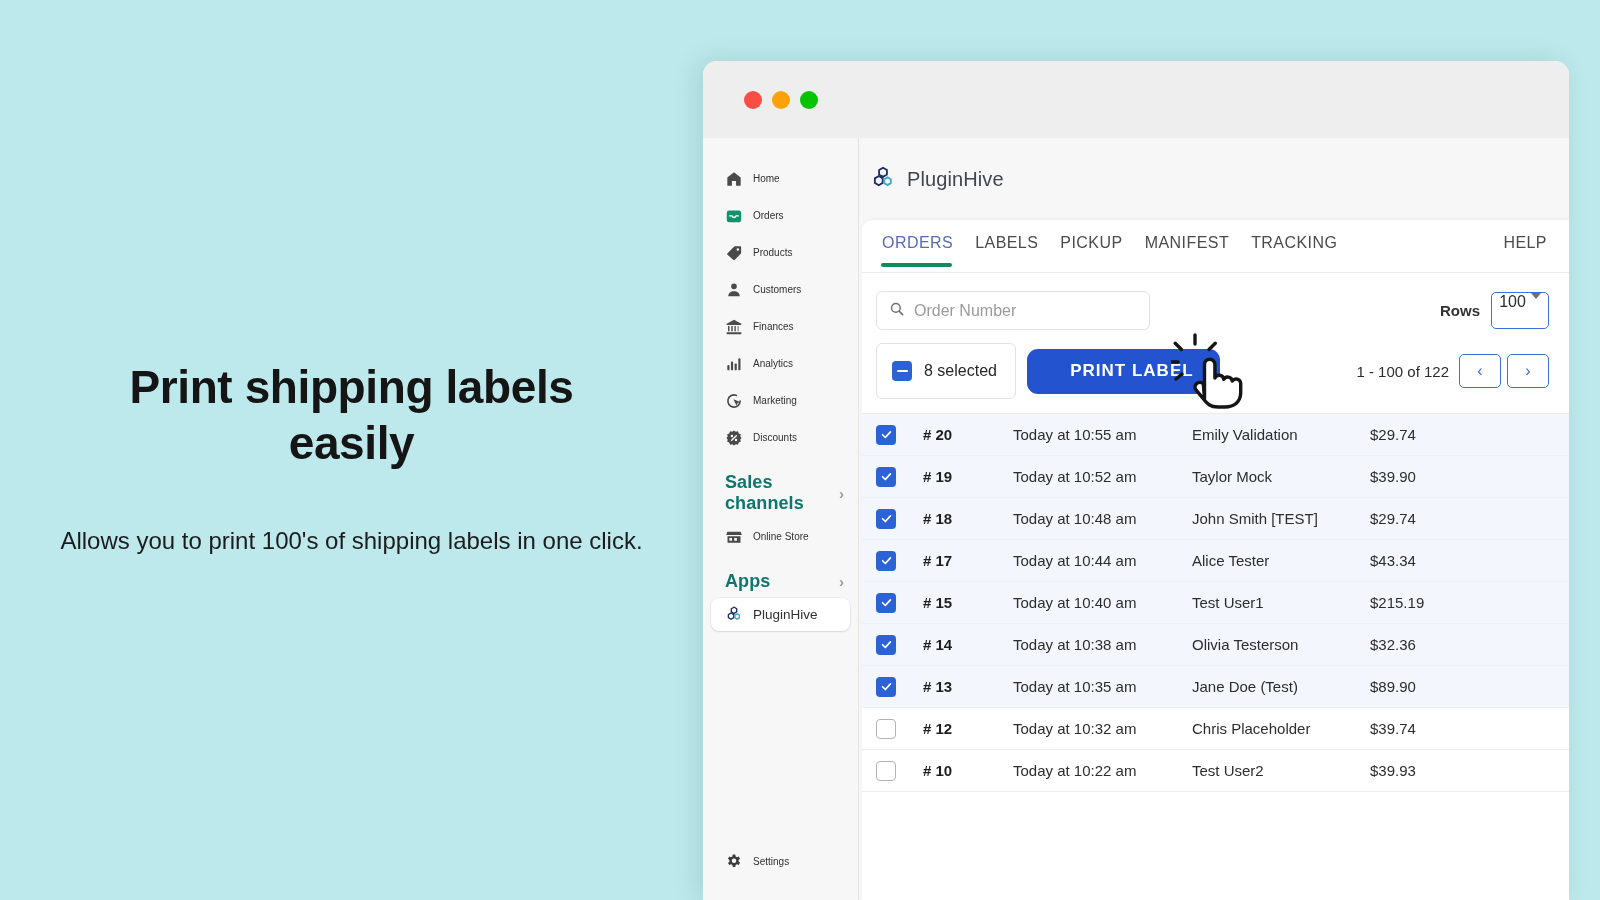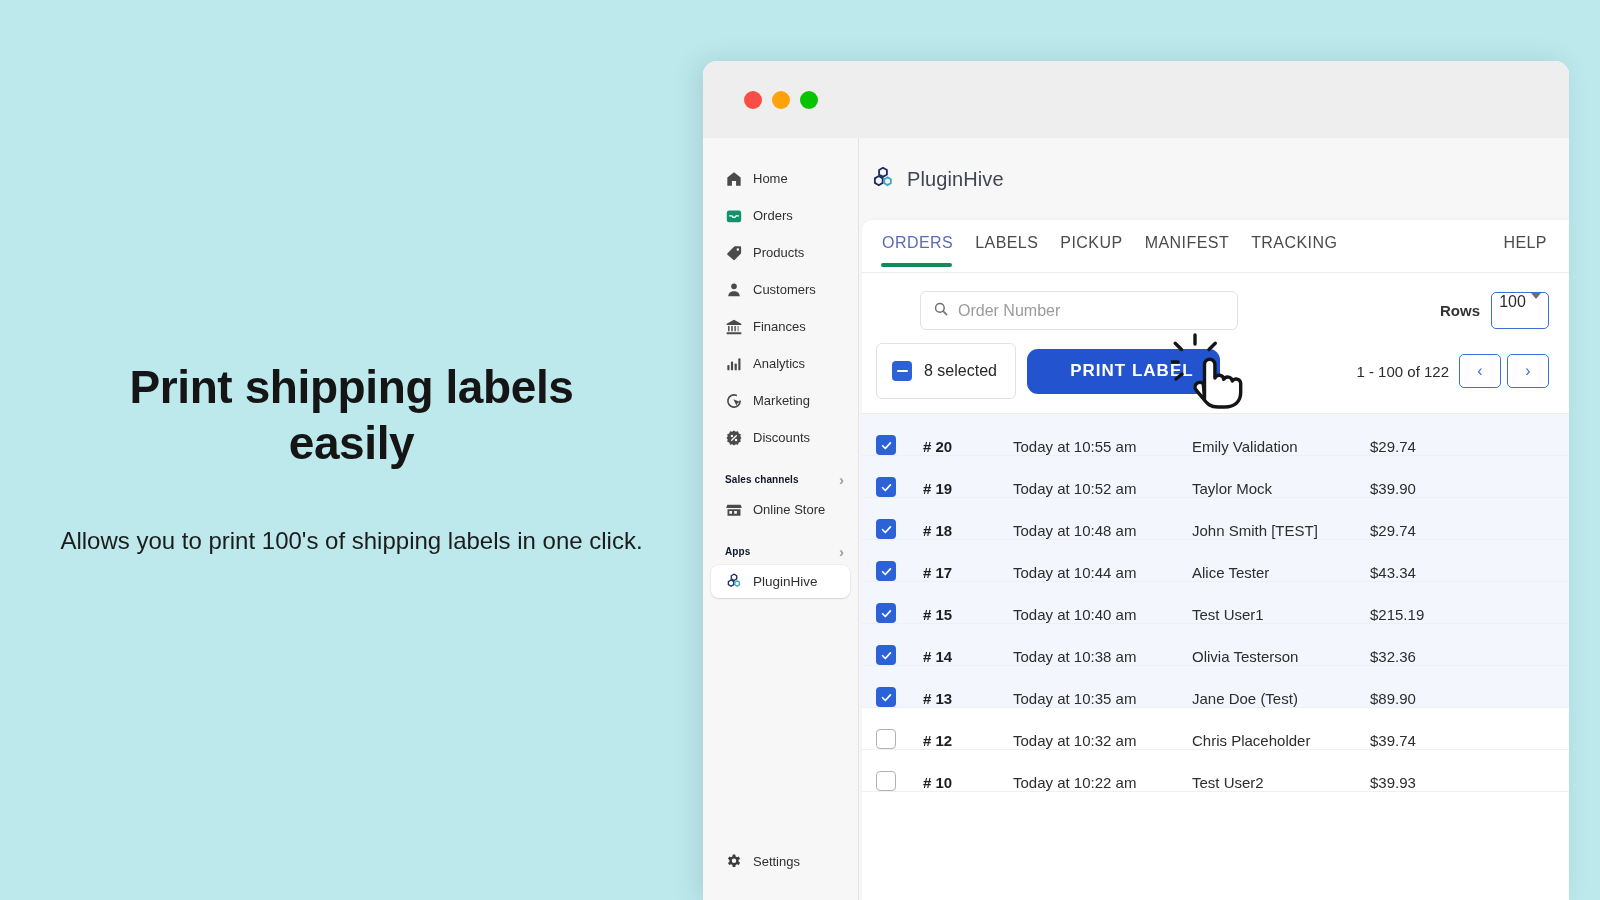--- a/index.html
+++ b/index.html
@@ -102,36 +102,36 @@
   .nav-icon {
     width: 18px;
     height: 18px;
     flex: 0 0 18px;
     display: flex;
     align-items: center;
     justify-content: center;
   }
   .nav-icon svg { display: block; }
   .nav-label {
-    font-size: 13px;
+    font-size: 10px;
     color: #303030;
     font-weight: 500;
     white-space: nowrap;
   }
 
   .nav-section {
     display: flex;
     align-items: center;
     justify-content: space-between;
     margin: 16px 14px 4px 22px;
     cursor: pointer;
   }
   .nav-section-label {
-    font-size: 10px;
-    color: #0f172a;
+    font-size: 18px;
+    color: #0f766e;
     font-weight: 600;
     letter-spacing: 0.1px;
   }
   .chev {
     color: #9c9c9c;
     font-size: 15px;
     line-height: 1;
     font-weight: 600;
   }
 
@@ -224,31 +224,30 @@
   }
 
   
   .filter-row {
     display: flex;
     align-items: center;
     padding: 18px 20px 0 14px;
     gap: 12px;
   }
   .search-box {
-    width: 318px;
+    width: 274px;
     height: 39px;
     border: 1px solid #e2e2e2;
     border-radius: 6px;
     display: flex;
     align-items: center;
     padding: 0 12px;
     gap: 9px;
     background: #fff;
     cursor: text;
-    margin-left: 44px;
   }
   .search-placeholder {
     font-size: 16px;
     color: #9b9b9b;
   }
   .more-filters {
     width: 200px;
     height: 39px;
     border: 1px solid #e2e2e2;
     border-radius: 6px;
@@ -394,21 +393,21 @@
   }
 
   
   .orders-table {
     flex: 1 1 auto;
     overflow: hidden;
     border-top: 1px solid #ececec;
   }
   .row {
     display: flex;
-    align-items: flex-end;
+    align-items: center;
     height: 42px;
     border-bottom: 1px solid #eff0f3;
     padding-left: 14px;
     background: #ffffff;
     cursor: pointer;
   }
   .row.sel { background: #f3f6fd; }
   .c-check { width: 47px; flex: 0 0 47px; display: flex; align-items: center; }
   .c-num {
     width: 90px; flex: 0 0 90px;

